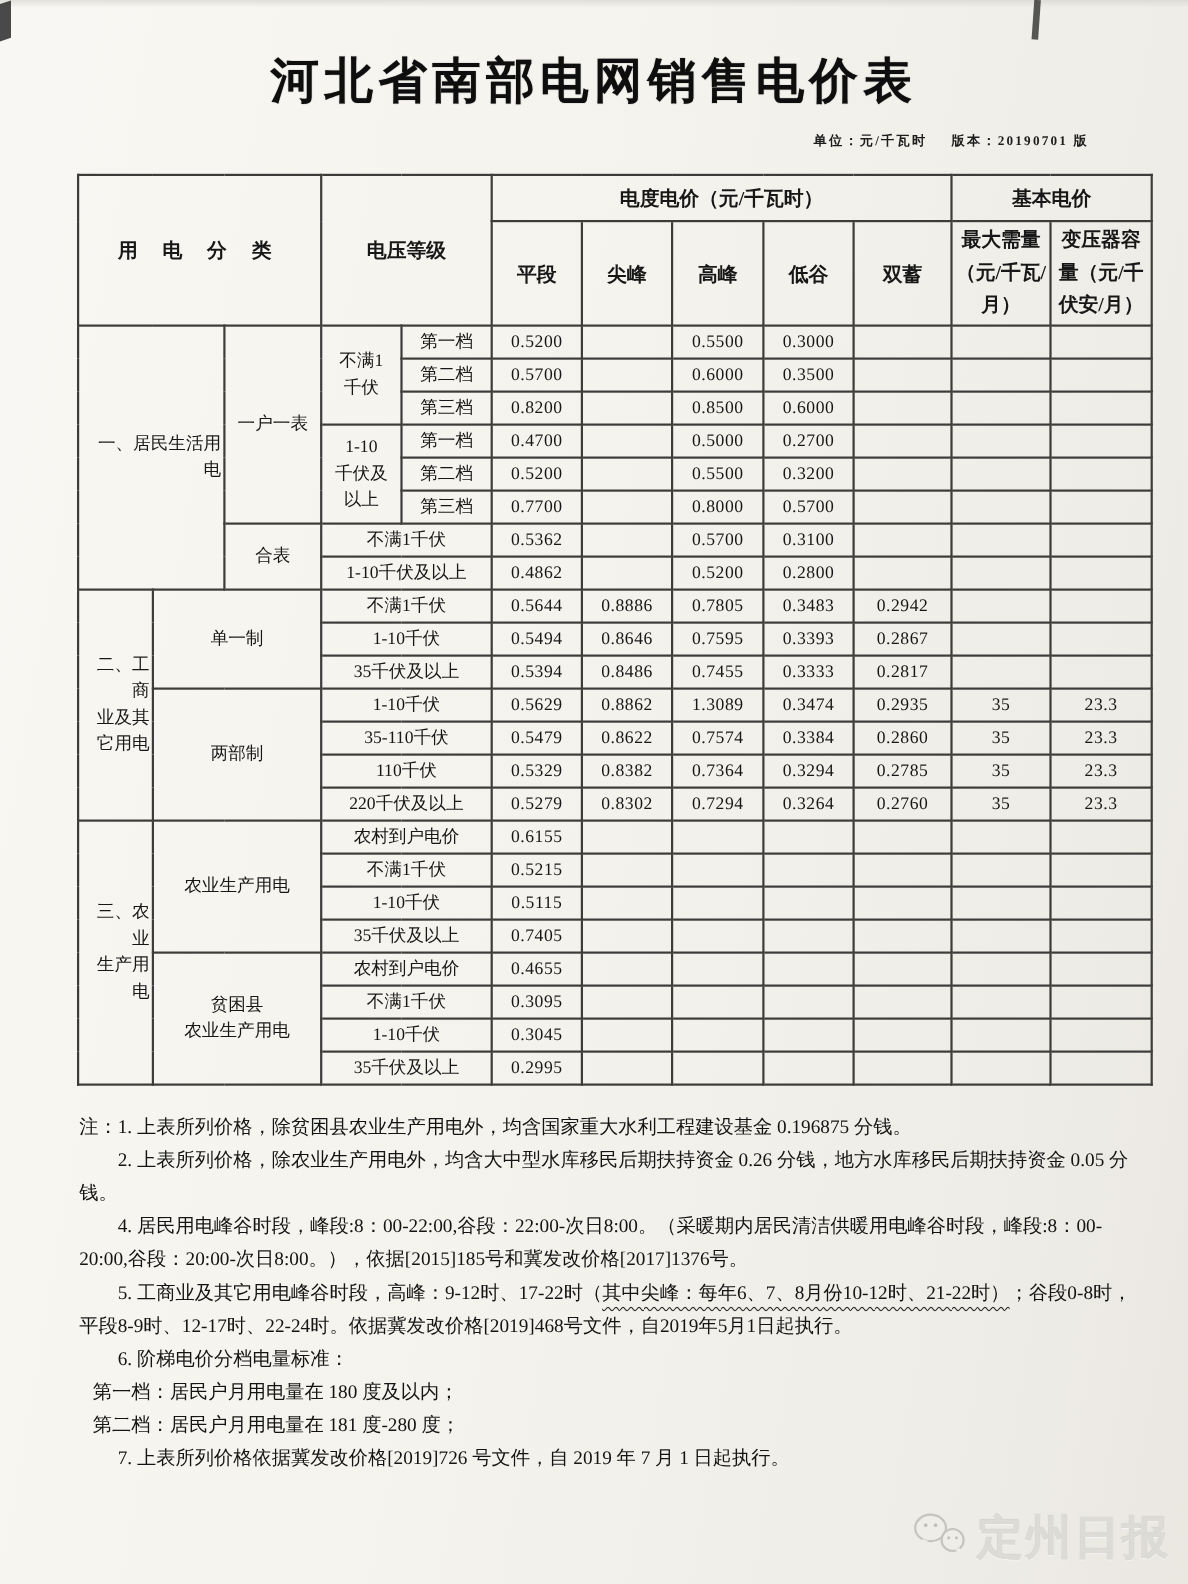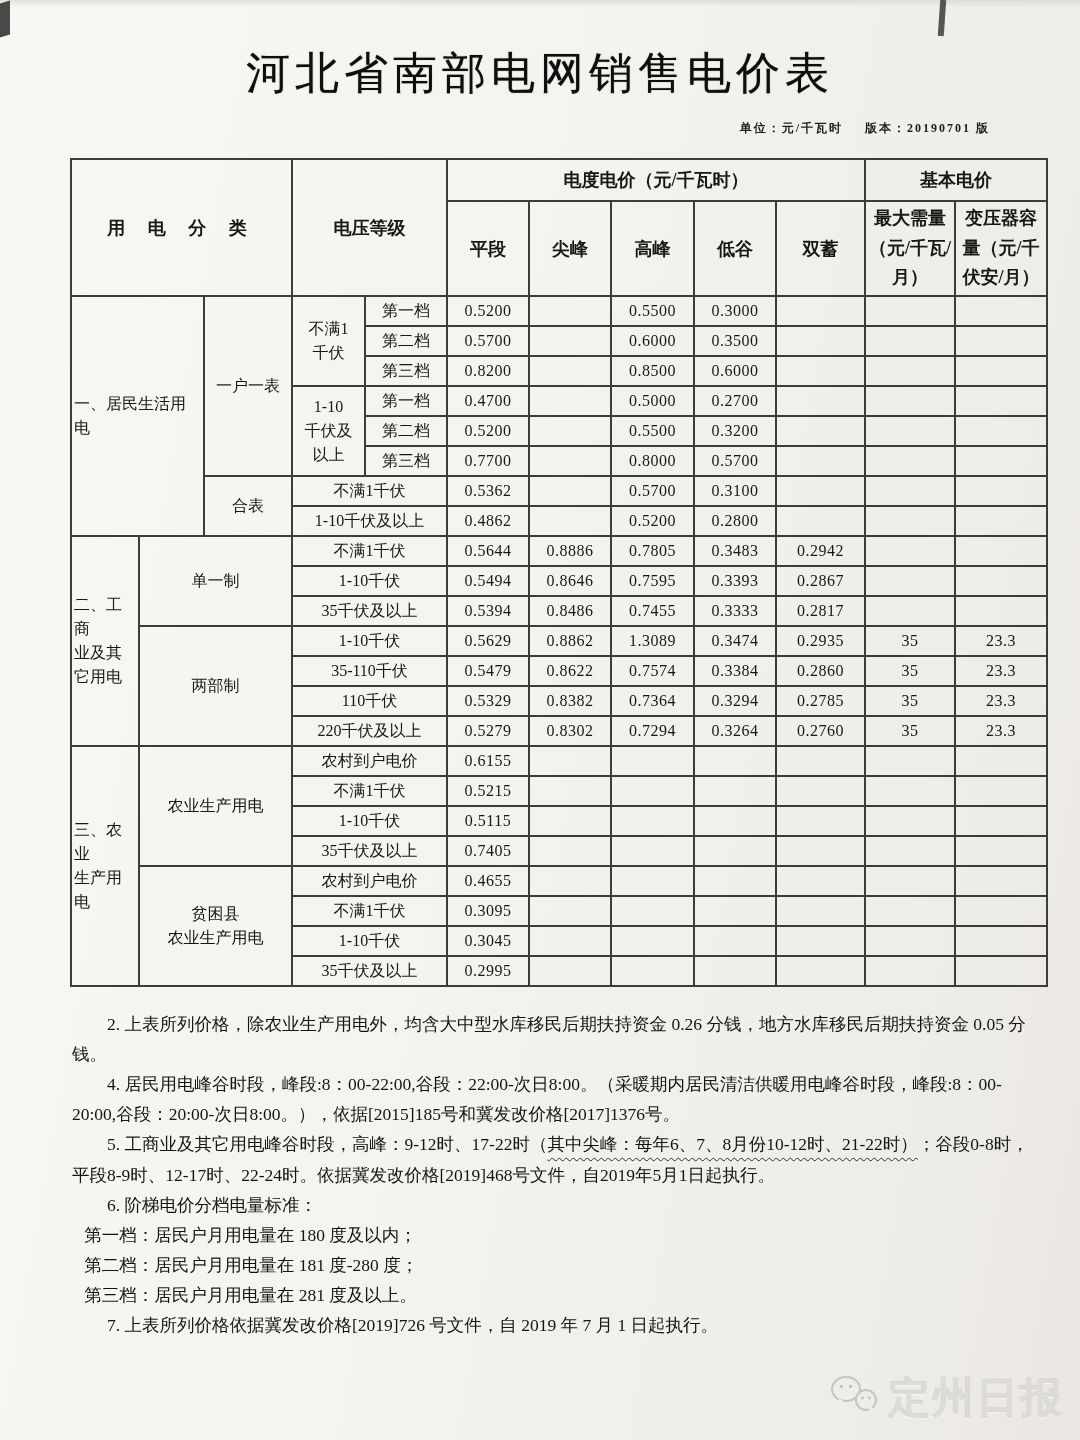--- a/index.html
+++ b/index.html
@@ -12,21 +12,21 @@
   }
   .top-smudge { position:absolute; top:0; left:0; width:100%; height:7px;
     background:linear-gradient(#cfcdc7, rgba(255,255,255,0)); opacity:.55; }
   .corner-tl { position:absolute; top:2px; left:0; width:10px; height:34px;
     background:#2a2a2a; transform:skewY(-18deg); opacity:.85; }
   .corner-tr { position:absolute; top:0; left:939px; width:6px; height:36px;
     background:#303030; transform:rotate(4deg); opacity:.8; }
 
   .doc-title {
     padding-top:44px; text-align:center;
-    font-weight:400; font-size:44px; letter-spacing:5px; color:#0e0e0e;
+    font-weight:700; font-size:44px; letter-spacing:5px; color:#0e0e0e;
     text-shadow:0 0 1px rgba(20,20,20,.6);
   }
   .doc-meta {
     margin:17px 90px 0 0; text-align:right;
     font-size:12px; font-weight:700; letter-spacing:2px; color:#1d1d1d;
   }
   .doc-meta .gap { display:inline-block; width:22px; }
 
   table.price { border-collapse:collapse; table-layout:fixed; width:976px; margin:21px 0 0 70px; }
   .price th, .price td {
@@ -35,21 +35,21 @@
   }
   .price th { font-size:18px; font-weight:700; padding:2px; }
   .hr1 { height:42px; }
   .hr2 { height:88px; }
   .th-cat { letter-spacing:9px; font-size:19px; }
   .th-volt { font-size:19px; }
   .th-sub { font-size:17.5px; }
   .th-basic-sub { font-size:15.5px; text-align:left; padding:4px 7px; line-height:1.65; font-weight:700; }
   .price tbody tr { height:30px; }
   .price tbody td { font-size:16px; padding:1px 2px; line-height:1.5; }
-  td.cat { text-align:left; padding:4px 3px 4px 8px; line-height:1.85; font-size:16.5px; }
+  td.cat { text-align:right; padding:4px 3px 4px 8px; line-height:1.85; font-size:16.5px; }
   td.subc { line-height:1.7; }
   td.num { font-size:16.5px; letter-spacing:.5px; }
   .pre { white-space:pre-line; }
 
   .notes { margin:22px 46px 0 72px; font-size:17.5px; line-height:1.72; color:#141414; }
   .notes p { text-indent:2em; }
   .notes p.first { text-indent:0; }
   .notes p.tier { text-indent:.7em; }
   .wavy {
     text-decoration:underline; text-decoration-style:wavy;
@@ -357,27 +357,27 @@
         <td class="num"></td>
         <td class="num"></td>
         <td class="num"></td>
         <td class="num"></td>
         <td class="num"></td>
       </tr>
     </tbody>
   </table>
 
   <div class="notes">
+    <p class="first">注：1. 上表所列价格，除贫困县农业生产用电外，均含国家重大水利工程建设基金 0.196875 分钱。</p>
     <p>2. 上表所列价格，除农业生产用电外，均含大中型水库移民后期扶持资金 0.26 分钱，地方水库移民后期扶持资金 0.05 分钱。</p>
     <p>4. 居民用电峰谷时段，峰段:8：00-22:00,谷段：22:00-次日8:00。（采暖期内居民清洁供暖用电峰谷时段，峰段:8：00-20:00,谷段：20:00-次日8:00。），依据[2015]185号和冀发改价格[2017]1376号。</p>
     <p><span>5. 工商业及其它用电峰谷时段，高峰：9-12时、17-22时（</span><span class="wavy">其中尖峰：每年6、7、8月份10-12时、21-22时）</span><span>；谷段0-8时，平段8-9时、12-17时、22-24时。依据冀发改价格[2019]468号文件，自2019年5月1日起执行。</span></p>
     <p>6. 阶梯电价分档电量标准：</p>
     <p class="tier">第一档：居民户月用电量在 180 度及以内；</p>
     <p class="tier">第二档：居民户月用电量在 181 度-280 度；</p>
-    <p class="tier">第三档：居民户月用电量在 281 度及以上。</p>
     <p>7. 上表所列价格依据冀发改价格[2019]726 号文件，自 2019 年 7 月 1 日起执行。</p>
   </div>
 
   <div class="watermark">
     <span>
       <svg width="52" height="44" viewBox="0 0 52 44">
         <g fill="#efede7" stroke="#c6c4be" stroke-width="2">
           <ellipse cx="17" cy="15" rx="14" ry="12"></ellipse>
           <path d="M10 25 L7 31 L15 27 Z" stroke="none" fill="#efede7"></path>
           <circle cx="37" cy="26" r="10"></circle>

